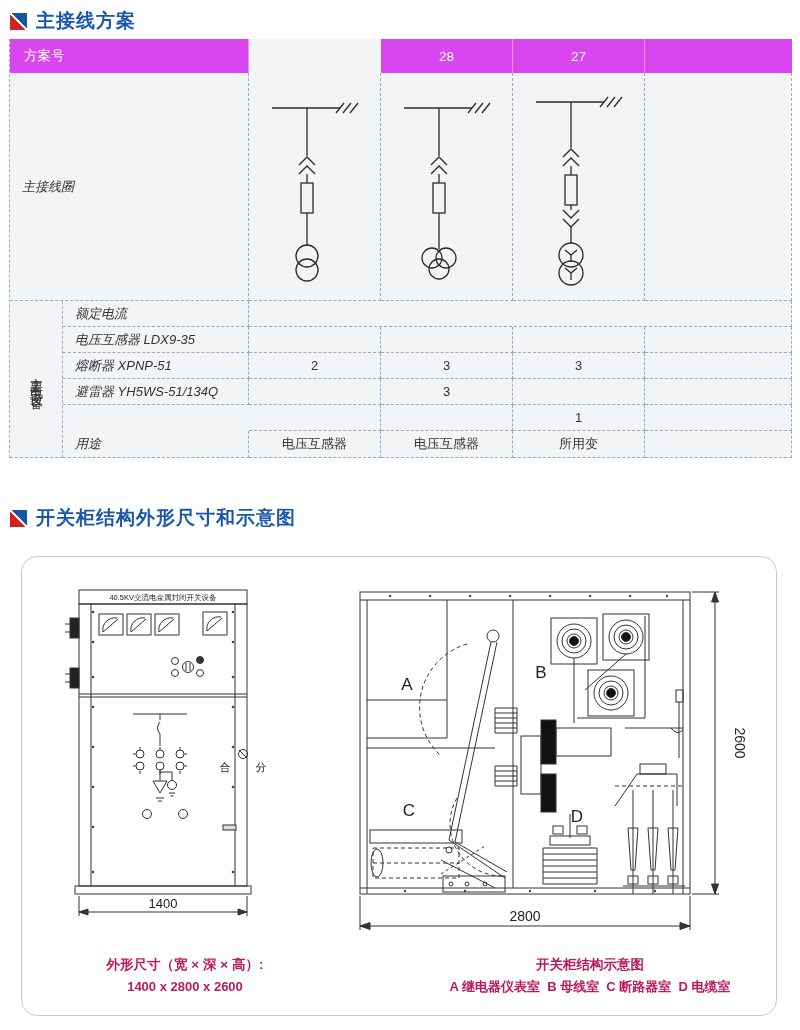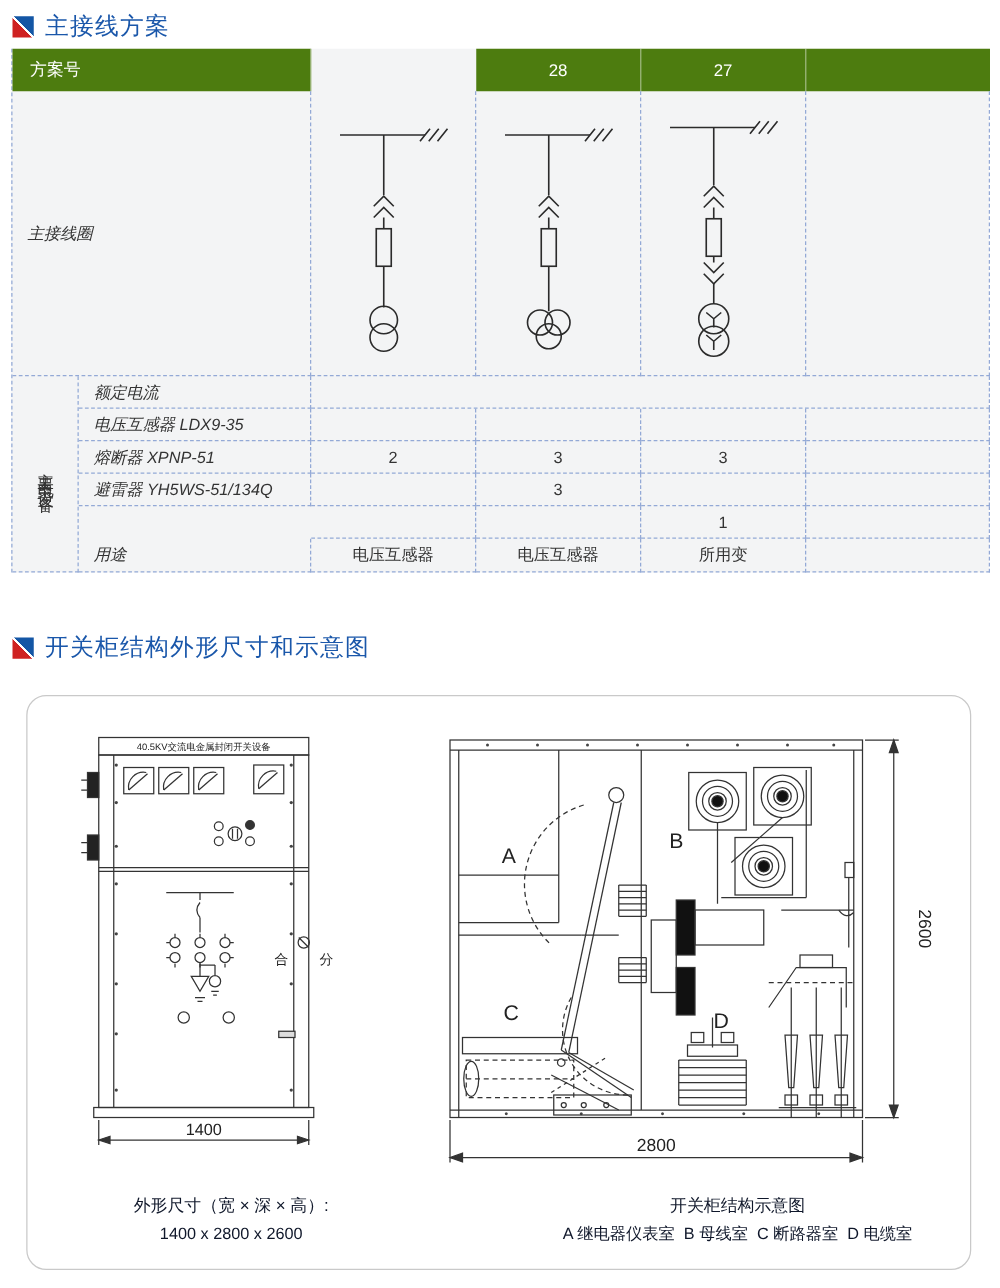--- a/index.html
+++ b/index.html
@@ -6,37 +6,37 @@
   body{
     width:800px;height:1030px;position:relative;background:#fff;
     font-family:"Liberation Sans","DejaVu Sans",sans-serif;color:#333;
     overflow:hidden;
   }
   .sec-title{position:absolute;display:flex;align-items:center;gap:9px;}
   .sec-title .ticon{
     width:17px;height:17px;flex:0 0 17px;
     background:linear-gradient(45deg,#cf2222 0 46%,#ffffff 46% 54%,#1456a5 54% 100%);
   }
-  .sec-title .ttext{font-size:19px;font-weight:normal;color:#1a57aa;letter-spacing:1px;}
+  .sec-title .ttext{font-size:19px;font-weight:bold;color:#1a57aa;letter-spacing:1px;}
   #title1{left:10px;top:8px;}
   #title2{left:10px;top:505px;}
 
   
   .maintable{
     position:absolute;left:9px;top:39px;width:782px;
     display:grid;
     grid-template-columns:53px 186px 132px 132px 132px 147px;
     grid-template-rows:34px 228px 26px 26px 26px 26px 26px 27px;
     background:#f3f4f5;
     border-left:1px dashed #93a9d6;
     box-sizing:border-box;
   }
   .maintable > div{box-sizing:border-box;}
   .hcell{
-    background:#4d7c0f;color:#fff;font-size:13.5px;
+    background:#d946ef;color:#fff;font-size:13.5px;
     display:flex;align-items:center;border-right:1px solid rgba(255,255,255,.4);
   }
   .hcell.corner{padding-left:14px;}
   .hcell.num{justify-content:center;}
   .hcell.last{border-right:none;}
   .bcell{
     border-right:1px dashed #93a9d6;border-bottom:1px dashed #93a9d6;
     display:flex;align-items:center;font-size:13px;color:#333;
   }
   .bcell.center{justify-content:center;}
@@ -52,21 +52,21 @@
   
   .panel{
     position:absolute;left:21px;top:556px;width:754px;height:458px;
     border:1px solid #c9c9c9;border-radius:16px;background:#fff;
   }
   .drawing{position:absolute;}
   #frontview{left:55px;top:582px;}
   #sectionview{left:345px;top:578px;}
   svg{display:block;}
   svg text{font-family:"Liberation Sans","DejaVu Sans",sans-serif;fill:#222;}
-  .cap{position:absolute;text-align:center;line-height:22px;color:#0f172a;}
+  .cap{position:absolute;text-align:center;line-height:22px;color:#be185d;font-weight:bold;}
   #cap-left{left:55px;top:954px;width:260px;}
   #cap-right{left:415px;top:954px;width:350px;}
   .cap .l1{font-size:13.5px;}
   .cap .l2{font-size:13px;white-space:pre;}
 </style>
 </head>
 <body>
 
 <div class="sec-title" id="title1">
   <span class="ticon"></span>

